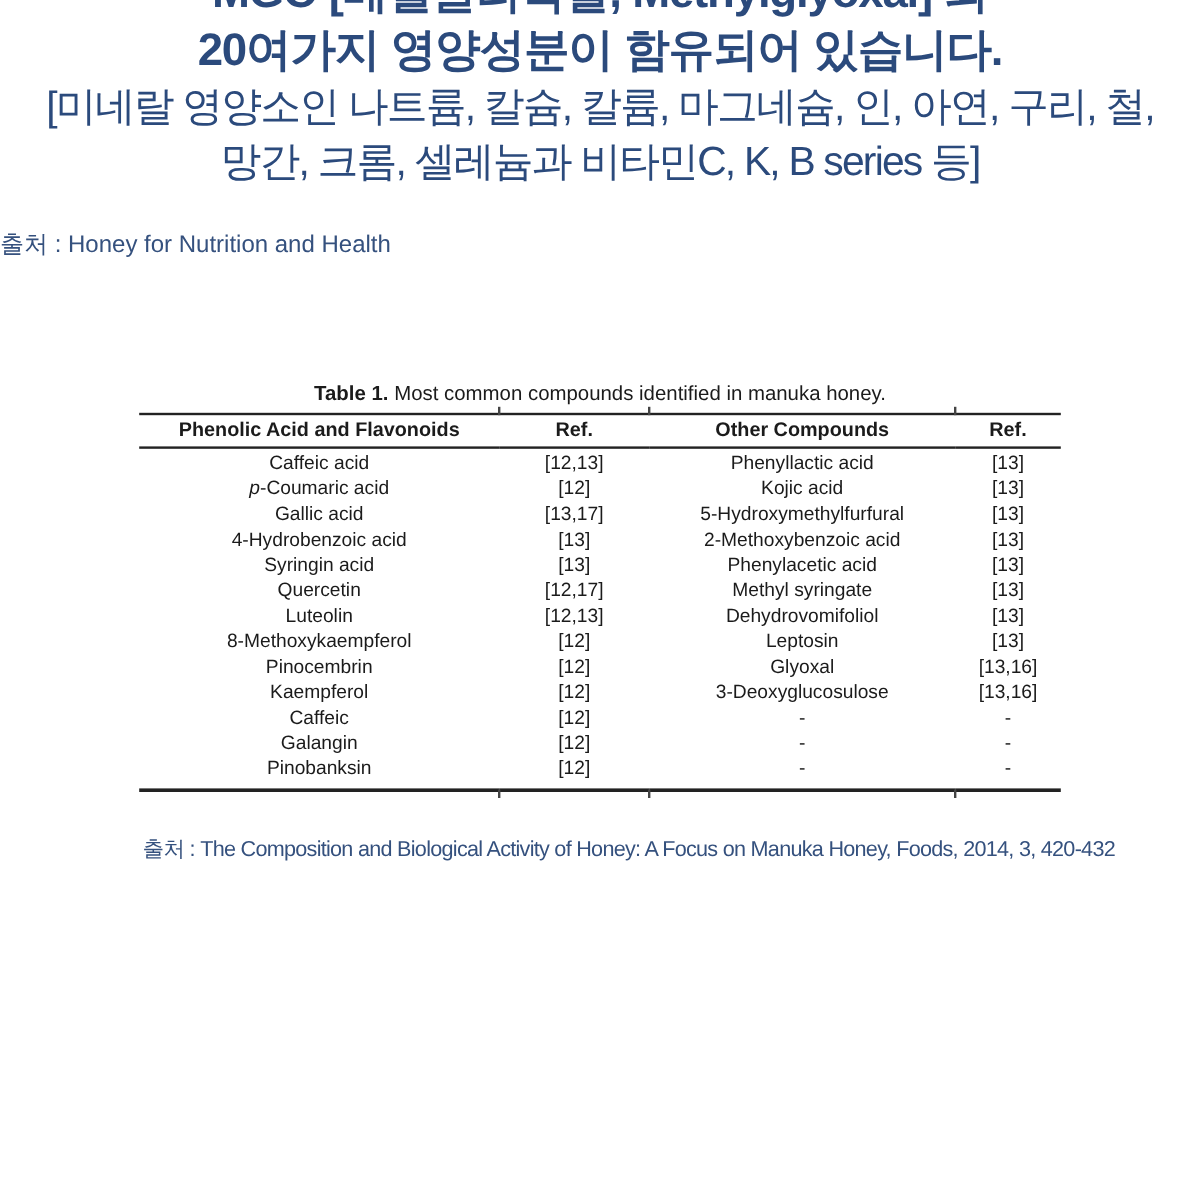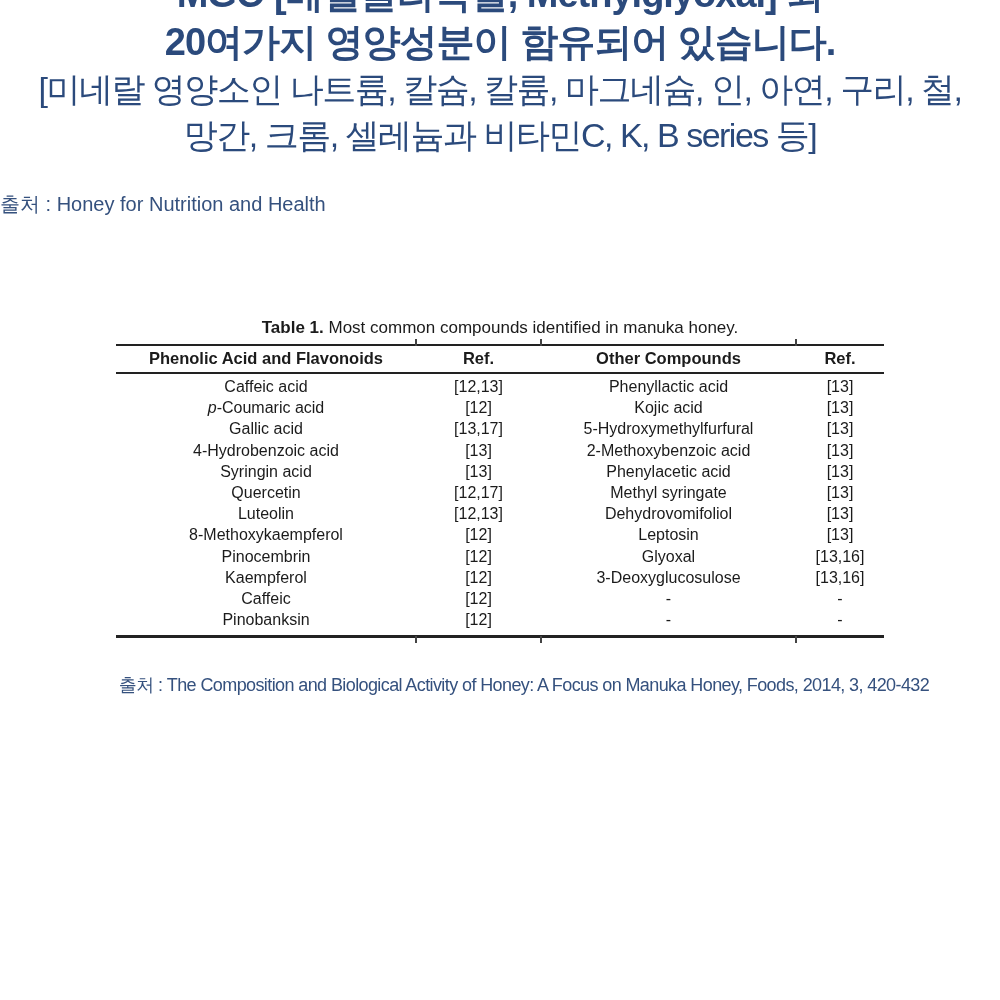--- a/index.html
+++ b/index.html
@@ -214,20 +214,26 @@
               <td>3-Deoxyglucosulose</td>
               <td>[13,16]</td>
             </tr>
             <tr>
               <td>Caffeic</td>
               <td>[12]</td>
               <td>-</td>
               <td>-</td>
             </tr>
             <tr>
+              <td>Galangin</td>
+              <td>[12]</td>
+              <td>-</td>
+              <td>-</td>
+            </tr>
+            <tr>
               <td>Pinobanksin</td>
               <td>[12]</td>
               <td>-</td>
               <td>-</td>
             </tr>
           </tbody>
       </table>
     </div>
   </div>
 

